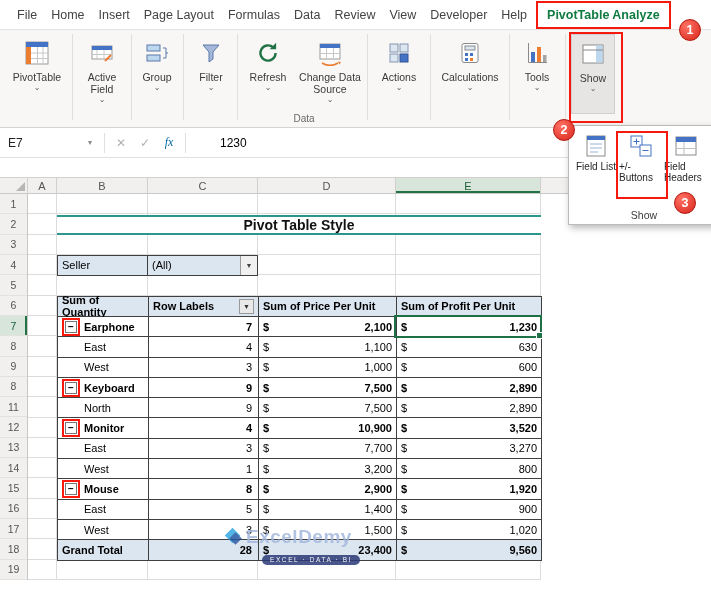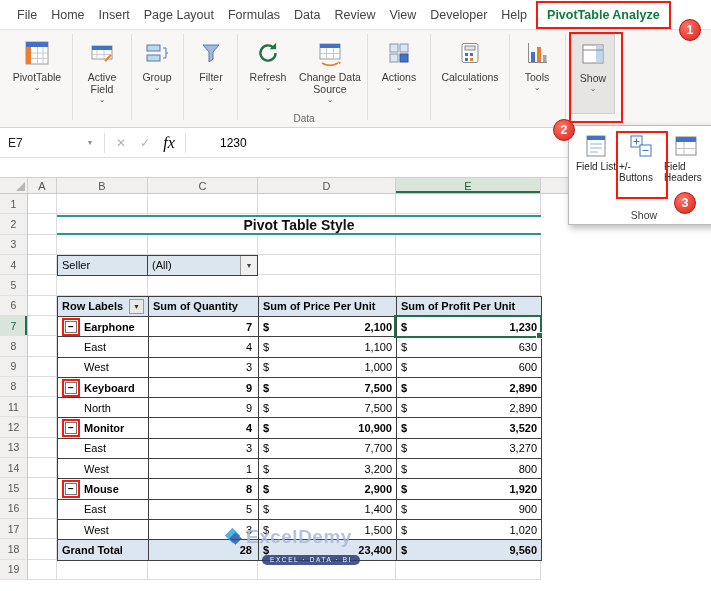--- a/index.html
+++ b/index.html
@@ -26,21 +26,21 @@
   .rbtn.pressed{background:#e7e5e3;border:1px solid #d2d0ce;box-sizing:border-box;}
 
   
   .fbar{position:absolute;left:0;top:128px;width:711px;height:30px;background:#fff;
         border-bottom:1px solid #e3e1df;display:flex;align-items:center;box-sizing:border-box;}
   .namebox{width:100px;height:100%;display:flex;align-items:center;justify-content:space-between;
            padding:0 8px;box-sizing:border-box;font-size:12px;color:#222;}
   .nb-arrow{font-size:8px;color:#8a8a8a;}
   .fdiv{width:1px;height:20px;background:#e1dfdd;margin:0 4px;}
   .fico{width:24px;text-align:center;font-size:12px;color:#b3b1af;}
-  .fico.fxi{color:#000000;font-style:italic;font-family:"Liberation Serif",serif;font-size:16px;}
+  .fico.fxi{color:#0369a1;font-style:italic;font-family:"Liberation Serif",serif;font-size:12px;}
   .fvalue{margin-left:30px;font-size:12px;color:#000;}
 
   
   .colhead{position:absolute;left:0;top:177px;width:711px;height:17px;background:#f1f0ef;
            border-top:1px solid #d2d0ce;border-bottom:1px solid #c9c9c9;box-sizing:border-box;z-index:2;}
   .ch{position:absolute;top:0;height:15px;display:flex;align-items:center;justify-content:center;
       font-size:11px;color:#555;border-right:1px solid #d0d0d0;box-sizing:border-box;}
   .ch.sel{background:#d7e5db;box-shadow:inset 0 -2px 0 #217346;color:#1c5f38;}
   .corner{position:absolute;left:0;top:0;width:28px;height:15px;border-right:1px solid #d0d0d0;box-sizing:border-box;}
   .corner::after{content:"";position:absolute;right:2px;bottom:2px;border-left:9px solid transparent;
@@ -333,25 +333,25 @@
   <div class="rf">
     <div class="rf-b">Seller</div>
     <div class="rf-c">
       <span>(All)</span>
       <span class="rf-dd">▼</span>
     </div>
   </div>
 
   <div class="pivot">
 
+    <div class="pcell ph">Sum of Quantity</div>
     <div class="pcell ph lbl">
       <span>Row Labels</span>
       <span class="filterbtn">▼</span>
     </div>
-    <div class="pcell ph">Sum of Quantity</div>
     <div class="pcell ph">Sum of Price Per Unit</div>
     <div class="pcell ph">Sum of Profit Per Unit</div>
 
     <div class="pcell lbl b">
       <span class="redwrap">
         <span class="minusbtn">
             <span>−</span>
           </span>
       </span>
       <span>Earphone</span>

